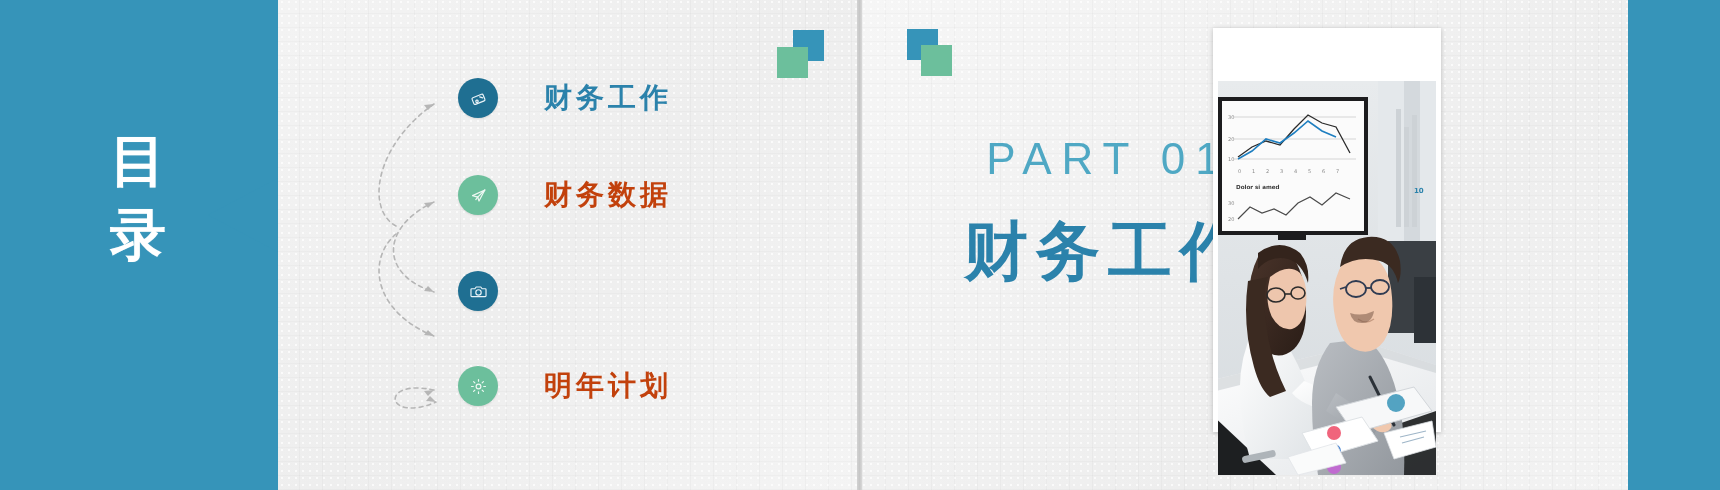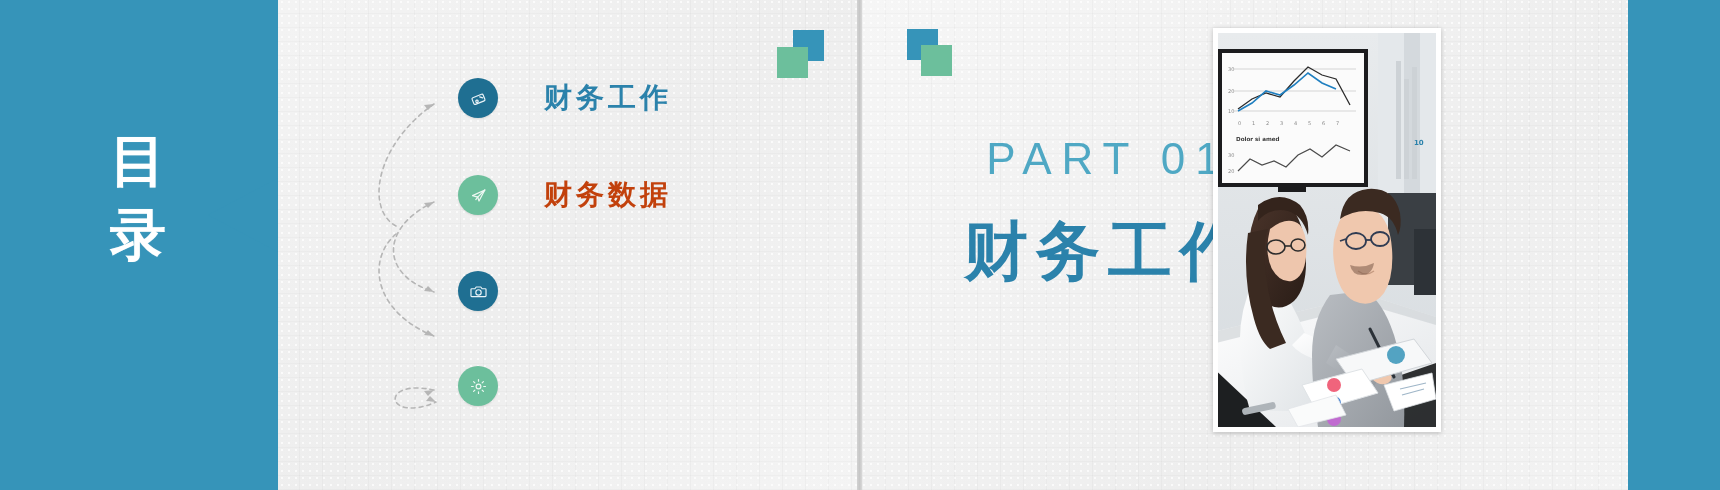--- a/index.html
+++ b/index.html
@@ -107,21 +107,21 @@
     font-size:64px;letter-spacing:8px;font-weight:bold;line-height:1.1;
     font-family:"DejaVu Sans","Liberation Sans",sans-serif;
   }
 
   
   .photo-frame{
     position:absolute;left:1213px;top:28px;width:228px;height:404px;
     background:#ffffff;padding:5px;box-sizing:border-box;
     box-shadow:0 1px 5px rgba(0,0,0,0.22);
   }
-  .photo{position:relative;width:100%;height:100%;overflow:hidden;background:#cfd3d6;}
+  .photo{position:relative;width:100%;height:100%;overflow:hidden;background:#cfd3d6;margin-top:48px;}
   .photo svg{display:block;width:100%;height:100%;}
 </style>
 </head>
 <body>
 
 <div class="stage">
 
   <div class="paper left"></div>
 
   <div class="sidebar"></div>
@@ -186,20 +186,21 @@
 
     <div class="menu-item" style="top:304px;">
       <span class="bullet green">
         <svg width="19" height="19" viewBox="0 0 24 24" fill="none" stroke="#eef8f3" stroke-width="1.5" stroke-linecap="round" stroke-linejoin="round">
           <circle cx="12" cy="12" r="3"></circle>
           <path d="M12 3.2 v2.2 M12 18.6 v2.2 M3.2 12 h2.2 M18.6 12 h2.2
                    M5.8 5.8 l1.6 1.6 M16.6 16.6 l1.6 1.6
                    M18.2 5.8 l-1.6 1.6 M7.4 16.6 l-1.6 1.6"></path>
         </svg>
       </span>
+      <span class="mlabel green">明年计划</span>
     </div>
   </div>
 
   <div class="sq blue" style="left:793px;top:30px;width:31px;height:31px;"></div>
   <div class="sq green" style="left:777px;top:47px;width:31px;height:31px;"></div>
 
   <div class="slide-divider"></div>
 
   <div class="paper right"></div>
 

